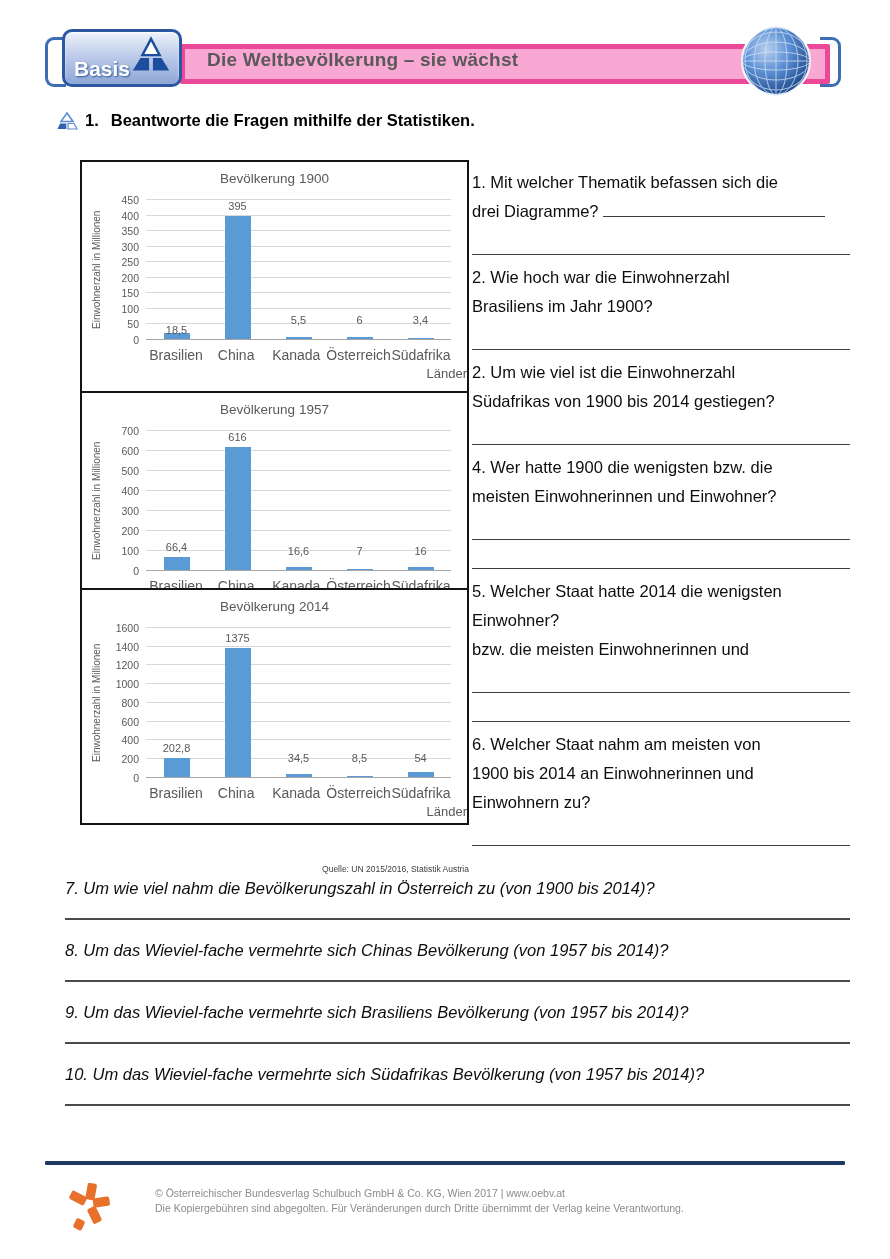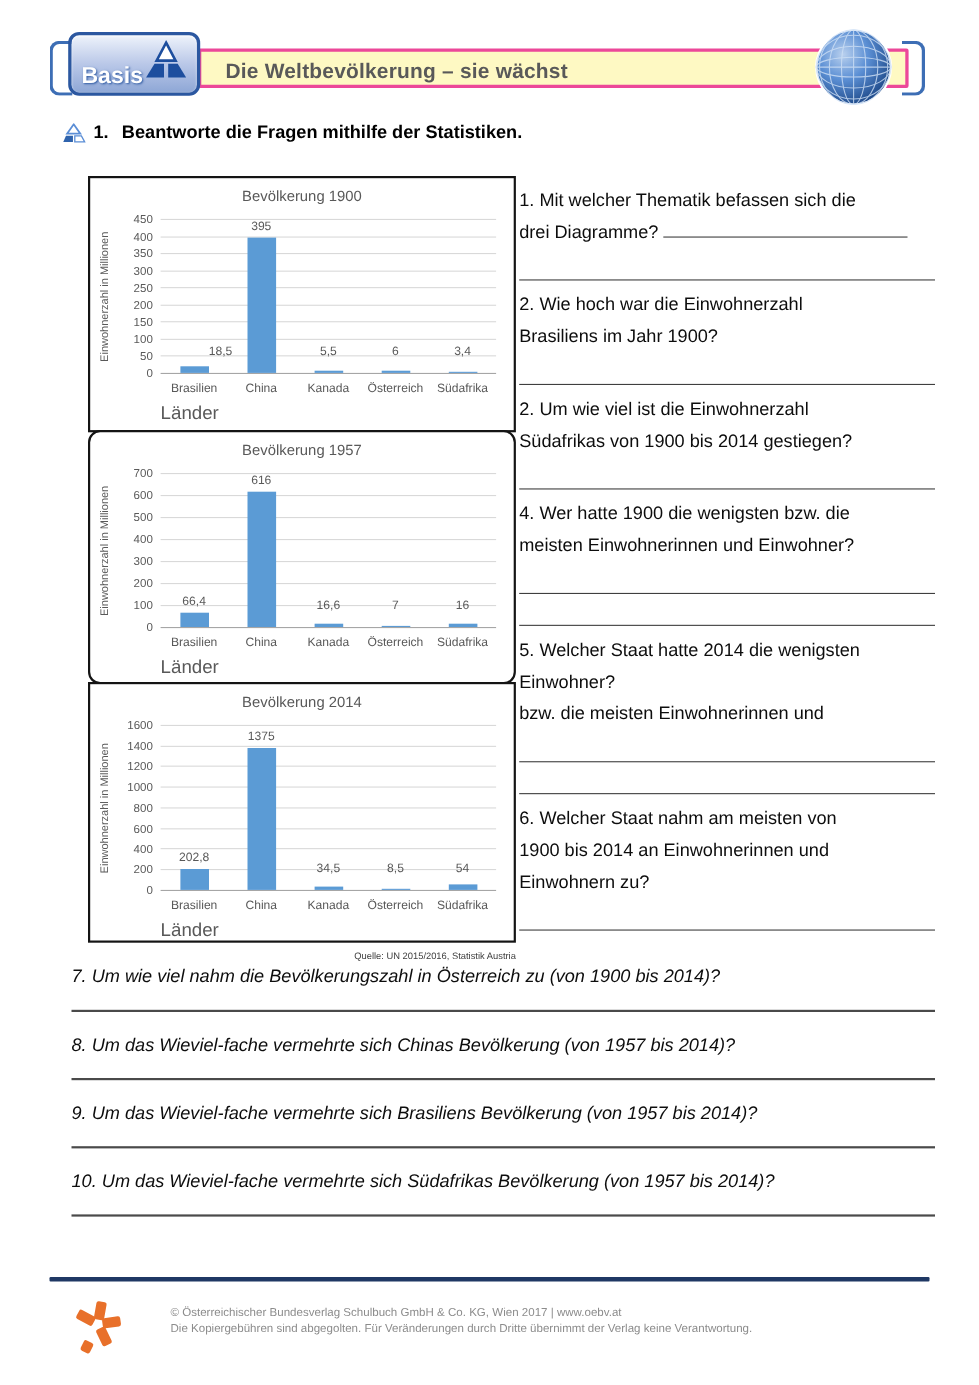--- a/index.html
+++ b/index.html
@@ -6,22 +6,22 @@
   body{
     width:890px;height:1259px;position:relative;background:#ffffff;
     font-family:"Liberation Sans",sans-serif;color:#111;overflow:hidden;
   }
   
   .bracket{position:absolute;width:18px;height:44px;border:3px solid #3d6eb5;}
   .bracket.left{left:45px;top:37px;border-right:none;border-radius:9px 0 0 9px;}
   .bracket.right{left:820px;top:37px;border-left:none;border-radius:0 9px 9px 0;}
   .title-bar{
     position:absolute;left:180px;top:44px;width:640px;height:30px;
-    border:3px solid #ec4899;background:#fef9c3;z-index:1;border-radius:2px;
-    display:flex;align-items:flex-end;
+    border:5px solid #ec4899;background:#f9a8d4;z-index:1;border-radius:2px;
+    display:flex;align-items:flex-start;
   }
   .title-bar .ttl{font-size:19px;font-weight:bold;color:#595959;padding-left:22px;letter-spacing:.2px;}
   .badge{
     position:absolute;left:62px;top:29px;width:120px;height:58px;z-index:2;
     border:3px solid #2b57a0;border-radius:10px;box-sizing:border-box;
     background:linear-gradient(180deg,#eef3fb 0%,#bac8e8 50%,#8ea7d6 100%);
     box-shadow:inset 0 1px 2px rgba(255,255,255,.9);
   }
   .badge .lbl{position:absolute;left:9px;bottom:3px;color:#fff;font-weight:bold;font-size:21px;text-shadow:1px 1px 2px #2b57a0;}
   .badge svg{position:absolute;right:5px;top:3px;}
@@ -36,22 +36,22 @@
   .c-title{position:absolute;top:9px;left:0;right:0;text-align:center;font-size:13.5px;color:#595959;}
   .c-ylab{position:absolute;left:7px;width:14px;writing-mode:vertical-rl;transform:rotate(180deg);
           display:flex;align-items:center;justify-content:center;font-size:10px;color:#595959;white-space:nowrap;}
   .c-plot{position:absolute;left:64px;right:16px;top:38px;}
   .gridline{position:absolute;left:0;right:0;height:1px;background:#d9d9d9;}
   .axis-line{position:absolute;left:0;right:0;bottom:0;height:1px;background:#a6a6a6;}
   .ytick{position:absolute;right:calc(100% + 7px);font-size:10.5px;color:#595959;white-space:nowrap;}
   .bar{position:absolute;width:26px;background:#5b9bd5;bottom:1px;}
   .dlabel{position:absolute;transform:translateX(-50%);font-size:11px;color:#595959;white-space:nowrap;}
   .c-cats{position:absolute;left:64px;right:16px;display:flex;}
-  .c-cats span{flex:1;text-align:center;font-size:11px;color:#595959;}
-  .c-xtitle{position:absolute;left:64px;right:0;text-align:left;font-size:17px;color:#595959;}
+  .c-cats span{flex:1;text-align:center;font-size:14px;color:#595959;}
+  .c-xtitle{position:absolute;left:64px;right:0;text-align:right;font-size:13px;color:#595959;}
   .source{position:absolute;left:80px;top:864px;width:389px;text-align:right;font-size:8.5px;color:#404040;}
   
   #side-questions{position:absolute;left:472px;top:168px;width:378px;}
   .q-line{font-size:16.5px;line-height:29px;color:#0d0d0d;}
   .inline-blank{display:inline-block;width:222px;height:2px;border-bottom:1.6px solid #3f3f3f;vertical-align:baseline;}
   .blank-line{height:28px;border-bottom:1.6px solid #3f3f3f;}
   .q-block{margin-bottom:8px;}
   
   #bottom-questions{position:absolute;left:65px;top:876px;width:785px;}
   .qb-block{margin-bottom:18px;}
@@ -130,40 +130,40 @@
         <div class="gridline" style="bottom: 93px;"></div>
         <div class="ytick" style="bottom: 87px;">300</div>
         <div class="gridline" style="bottom: 109px;"></div>
         <div class="ytick" style="bottom: 103px;">350</div>
         <div class="gridline" style="bottom: 124px;"></div>
         <div class="ytick" style="bottom: 118px;">400</div>
         <div class="gridline" style="bottom: 140px;"></div>
         <div class="ytick" style="bottom: 134px;">450</div>
         <div class="axis-line"></div>
         <div class="bar" style="left: calc(10% - 13px); height: 6px; background: rgb(91, 155, 213);"></div>
-        <div class="dlabel" style="left: 10%; bottom: 14px; margin-left: 24px;">18,5</div>
+        <div class="dlabel" style="left: 10%; bottom: 4px;">18,5</div>
         <div class="bar" style="left: calc(30% - 13px); height: 123px; background: rgb(91, 155, 213);"></div>
         <div class="dlabel" style="left: 30%; bottom: 128px;">395</div>
         <div class="bar" style="left: calc(50% - 13px); height: 2px; background: rgb(91, 155, 213);"></div>
         <div class="dlabel" style="left: 50%; bottom: 14px;">5,5</div>
         <div class="bar" style="left: calc(70% - 13px); height: 2px; background: rgb(91, 155, 213);"></div>
         <div class="dlabel" style="left: 70%; bottom: 14px;">6</div>
         <div class="bar" style="left: calc(90% - 13px); height: 1px; background: rgb(91, 155, 213);"></div>
         <div class="dlabel" style="left: 90%; bottom: 14px;">3,4</div>
       </div>
       <div class="c-cats" style="top: 185px;">
         <span>Brasilien</span>
         <span>China</span>
         <span>Kanada</span>
         <span>Österreich</span>
         <span>Südafrika</span>
       </div>
       <div class="c-xtitle" style="top: 204px;">Länder</div>
     </div>
-    <div class="chart-box" style="height: 231px; border-radius: 11px;">
+    <div class="chart-box" style="height: 199px;">
       <div class="c-title">Bevölkerung 1957</div>
       <div class="c-ylab" style="top: 28px; height: 160px;">Einwohnerzahl in Millionen</div>
       <div class="c-plot" style="height: 140px;">
         <div class="ytick" style="bottom: -6px;">0</div>
         <div class="gridline" style="bottom: 20px;"></div>
         <div class="ytick" style="bottom: 14px;">100</div>
         <div class="gridline" style="bottom: 40px;"></div>
         <div class="ytick" style="bottom: 34px;">200</div>
         <div class="gridline" style="bottom: 60px;"></div>
         <div class="ytick" style="bottom: 54px;">300</div>

